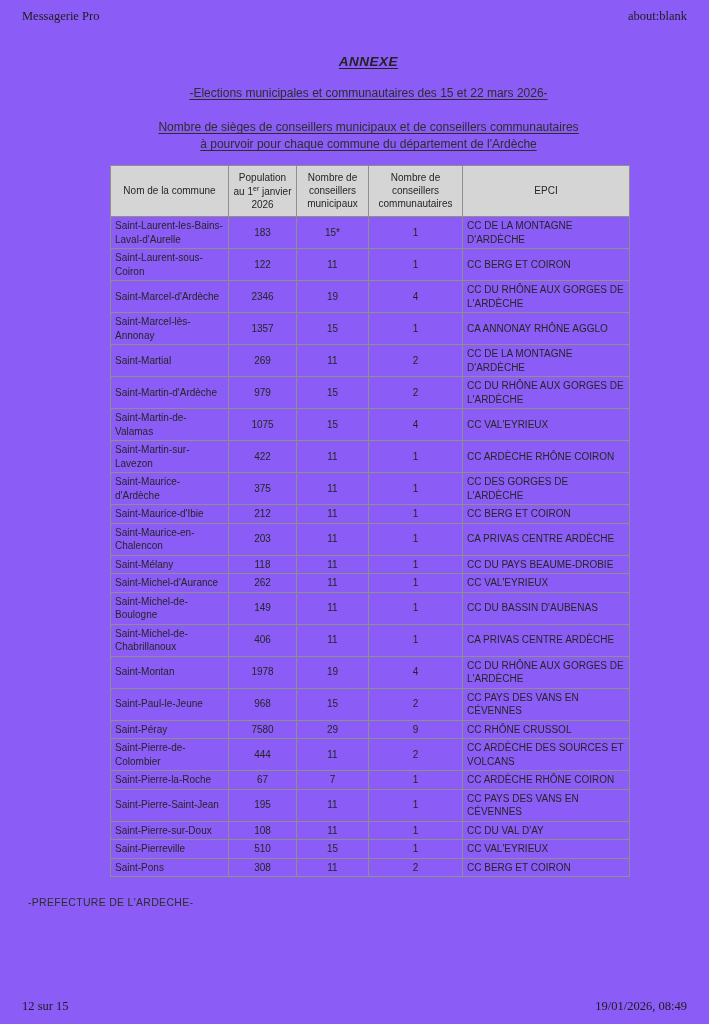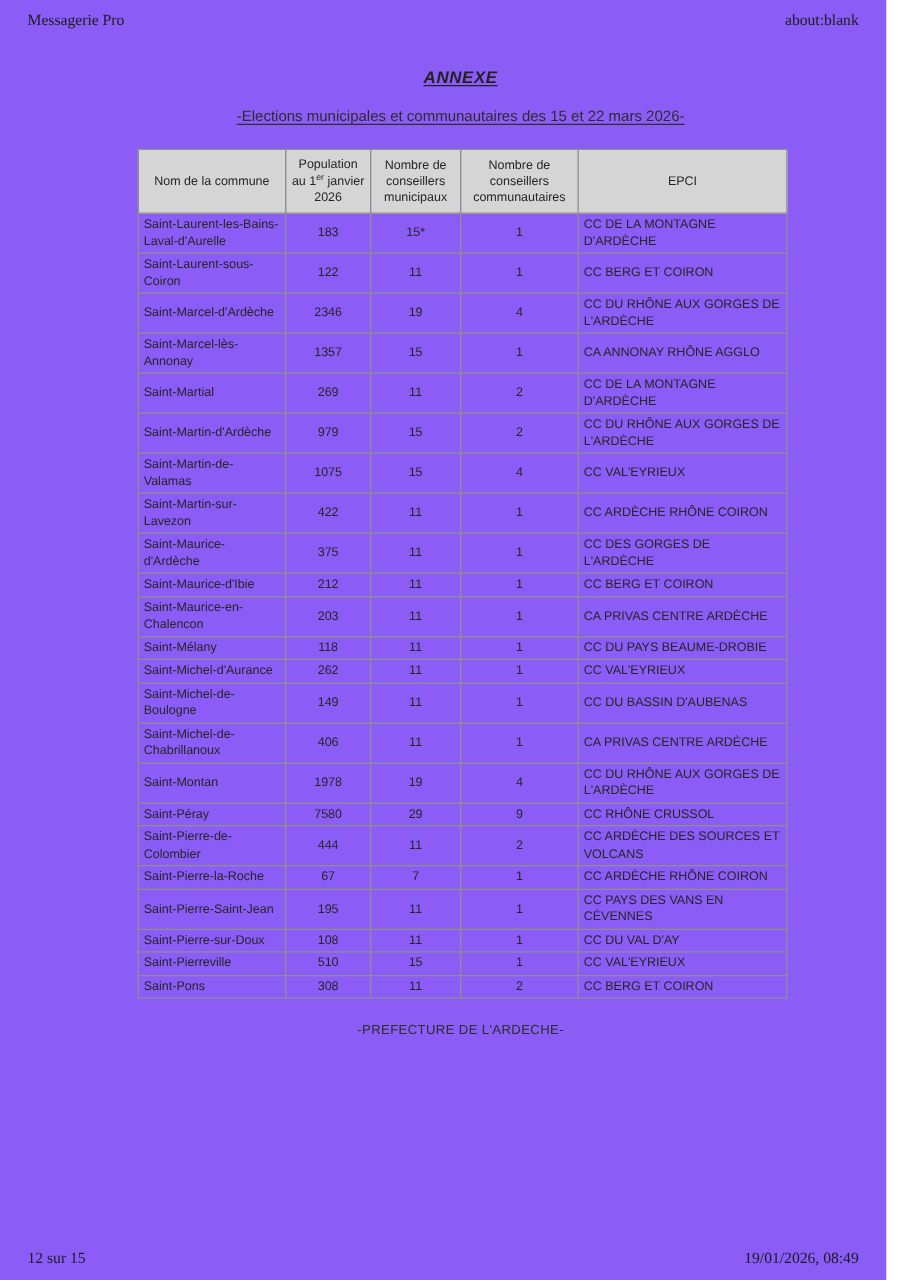--- a/index.html
+++ b/index.html
@@ -90,21 +90,21 @@
     text-align: center;
     padding: 5px 3px;
     line-height: 1.3;
   }
   table.seats th sup { font-size: 7px; }
   td.cell-commune { text-align: left; padding-left: 3px; }
   td.cell-num { text-align: center; }
   td.cell-epci { text-align: left; padding-left: 6px; text-transform: none; border-radius: 11px; }
 
   .doc-footnote {
-    text-align: center;
+    text-align: left;
     font-size: 10.5px;
     letter-spacing: 0.3px;
     margin-top: 19px;
     color: #2d2d2d;
   }
 </style>
 </head>
 <body>
 
 <div class="page">
@@ -113,20 +113,24 @@
     <span>Messagerie Pro</span>
     <span>about:blank</span>
   </div>
 
   <div class="content">
 
     <div class="doc-title">ANNEXE</div>
 
     <div class="doc-subtitle">-Elections municipales et communautaires des 15 et 22 mars 2026-</div>
 
+    <div class="doc-heading">
+      <span class="u">Nombre de sièges de conseillers municipaux et de conseillers communautaires</span><br>
+      <span class="u">à pourvoir pour chaque commune du département de l'Ardèche</span>
+    </div>
 
     <table class="seats">
       <colgroup>
         <col class="c-commune">
         <col class="c-pop">
         <col class="c-mun">
         <col class="c-com">
         <col class="c-epci">
       </colgroup>
       <thead>
@@ -260,20 +264,27 @@
   </tr>
 
   <tr>
     <td class="cell-commune">Saint-Montan</td>
     <td class="cell-num">1978</td>
     <td class="cell-num">19</td>
     <td class="cell-num">4</td>
     <td class="cell-epci">CC DU RHÔNE AUX GORGES DE L'ARDÈCHE</td>
   </tr>
 
+  <tr>
+    <td class="cell-commune">Saint-Paul-le-Jeune</td>
+    <td class="cell-num">968</td>
+    <td class="cell-num">15</td>
+    <td class="cell-num">2</td>
+    <td class="cell-epci">CC PAYS DES VANS EN CÉVENNES</td>
+  </tr>
 
   <tr>
     <td class="cell-commune">Saint-Péray</td>
     <td class="cell-num">7580</td>
     <td class="cell-num">29</td>
     <td class="cell-num">9</td>
     <td class="cell-epci">CC RHÔNE CRUSSOL</td>
   </tr>
 
   <tr>

